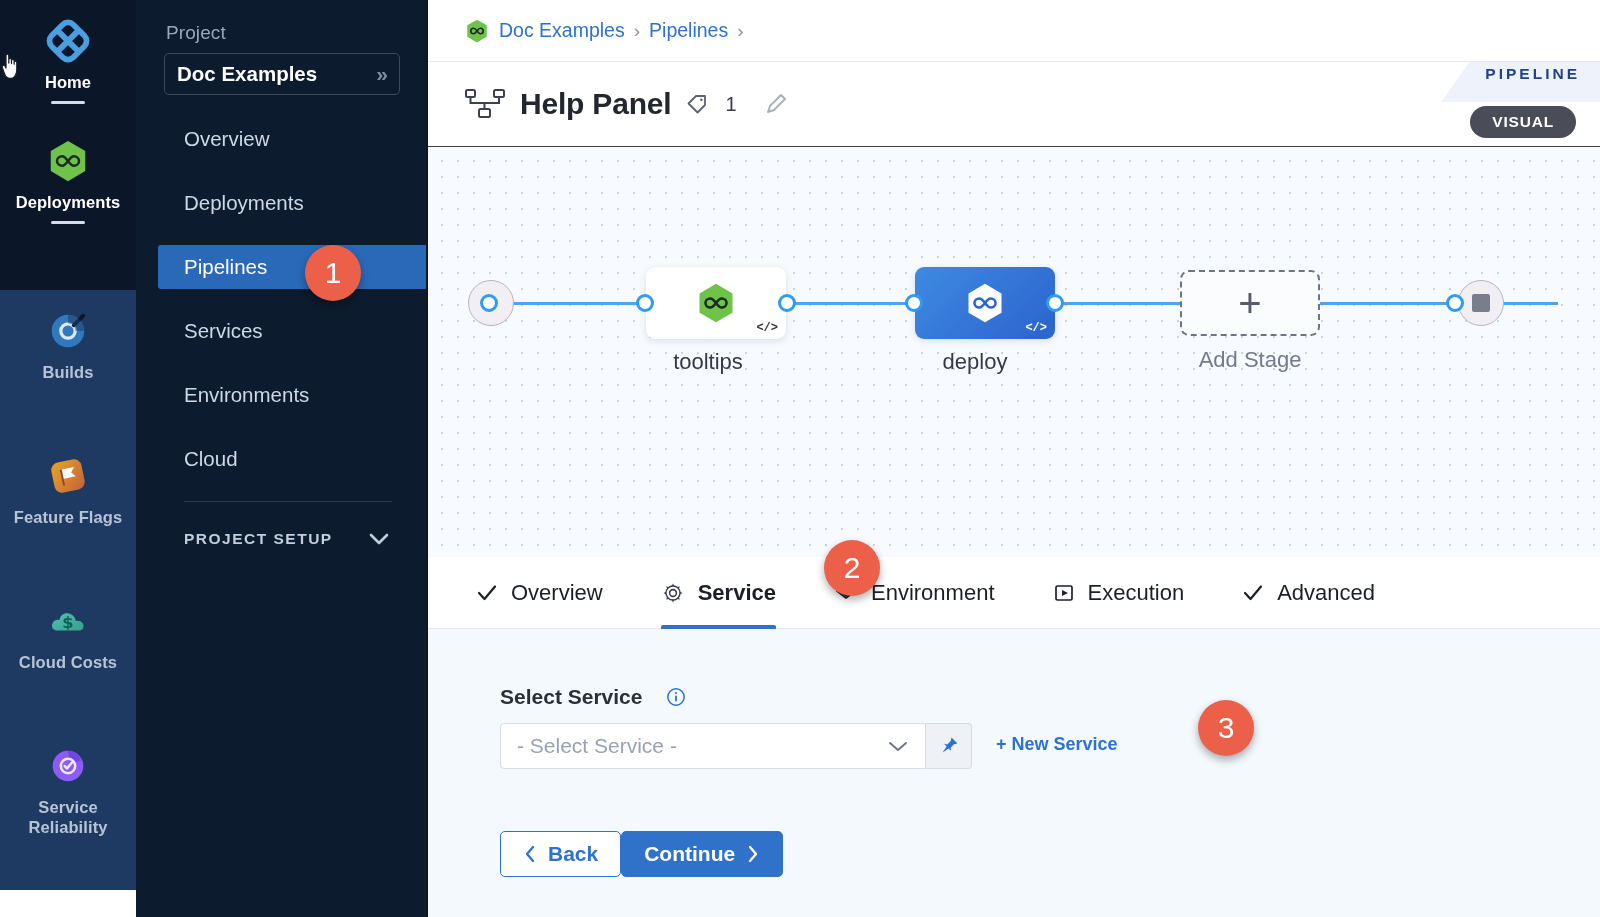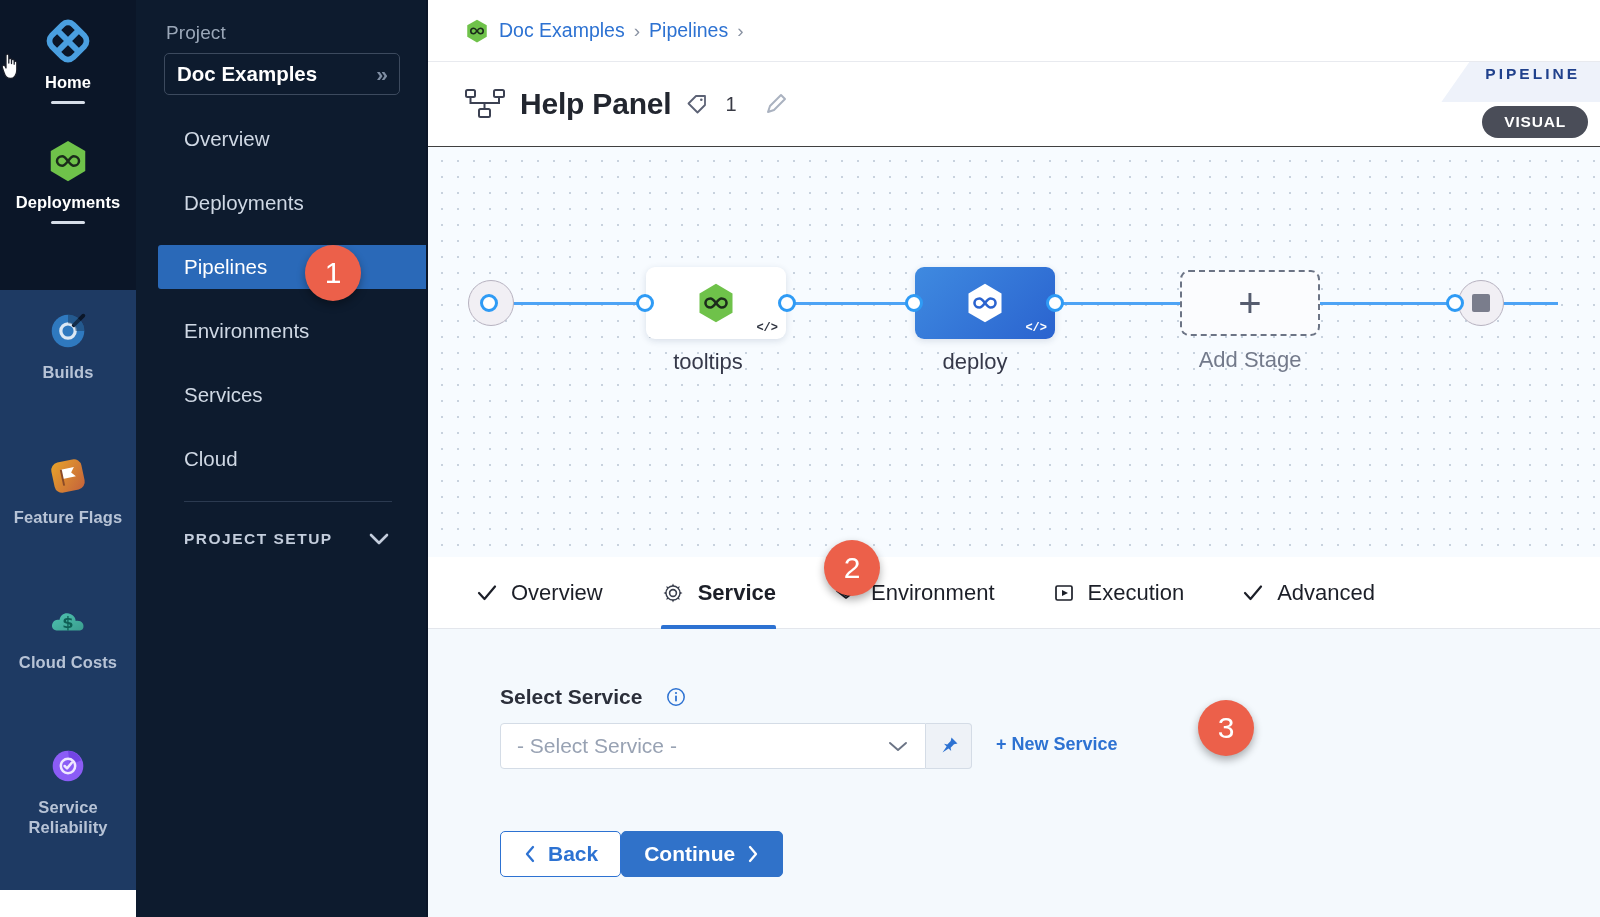--- a/index.html
+++ b/index.html
@@ -111,21 +111,21 @@
   }
   .title-text { font-size: 30px; font-weight: 700; color: #22262f; letter-spacing: -.2px;}
   .tag-count { font-size: 20px; color: #383a45; margin-left: 2px;}
   .ribbon {
     position: absolute; right: 0; top: 0; height: 40px;
     background: #eef2fa; color: #20418c; font-size: 15.5px; font-weight: 700;
     letter-spacing: 3px; display: flex; align-items: center; padding: 0 20px 17px 44px;
     clip-path: polygon(28px 0, 100% 0, 100% 100%, 0 100%);
   }
   .visual-pill {
-    position: absolute; right: 12px; bottom: 8px;
+    position: absolute; right: 24px; bottom: 8px;
     background: #4a4d58; color: #fff; font-size: 15.5px; font-weight: 700;
     letter-spacing: .8px; border-radius: 16px; padding: 7px 22px;
     cursor: pointer;
   }
 
   
   .canvas {
     flex: 0 0 410px; height: 410px; position: relative;
     background-color: #f7fbff;
     background-image: radial-gradient(#c8d2de 1.1px, transparent 1.2px);
@@ -323,24 +323,24 @@
       <div class="side-item">
         <span>Overview</span>
       </div>
       <div class="side-item">
         <span>Deployments</span>
       </div>
       <div class="side-item active">
         <span>Pipelines</span>
       </div>
       <div class="side-item">
+        <span>Services</span>
+      </div>
+      <div class="side-item">
         <span>Environments</span>
-      </div>
-      <div class="side-item">
-        <span>Services</span>
       </div>
       <div class="side-item">
         <span>Cloud</span>
       </div>
     </div>
 
     <div class="side-div"></div>
 
     <div class="side-setup">
       <span>PROJECT SETUP</span>

